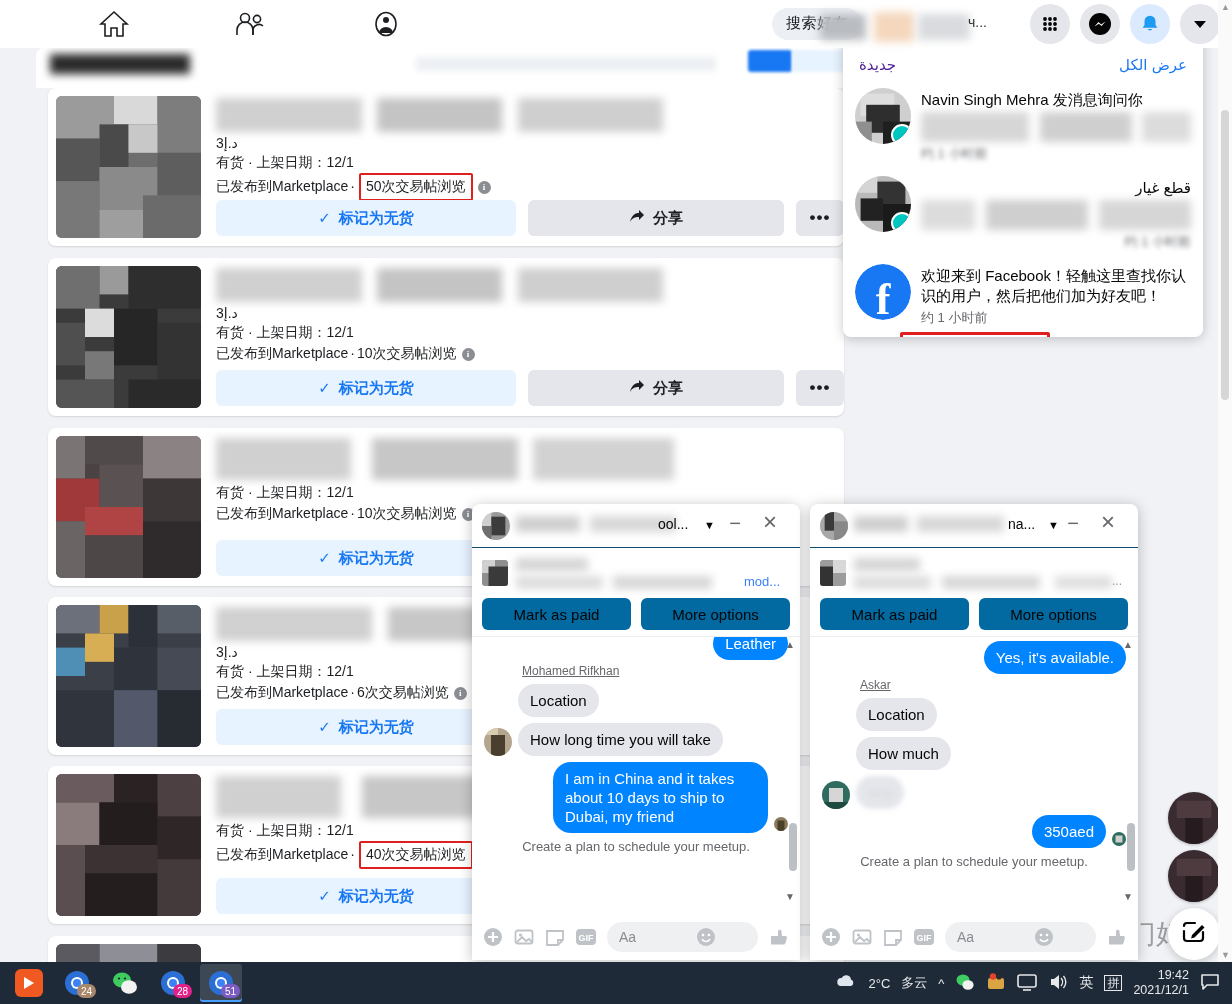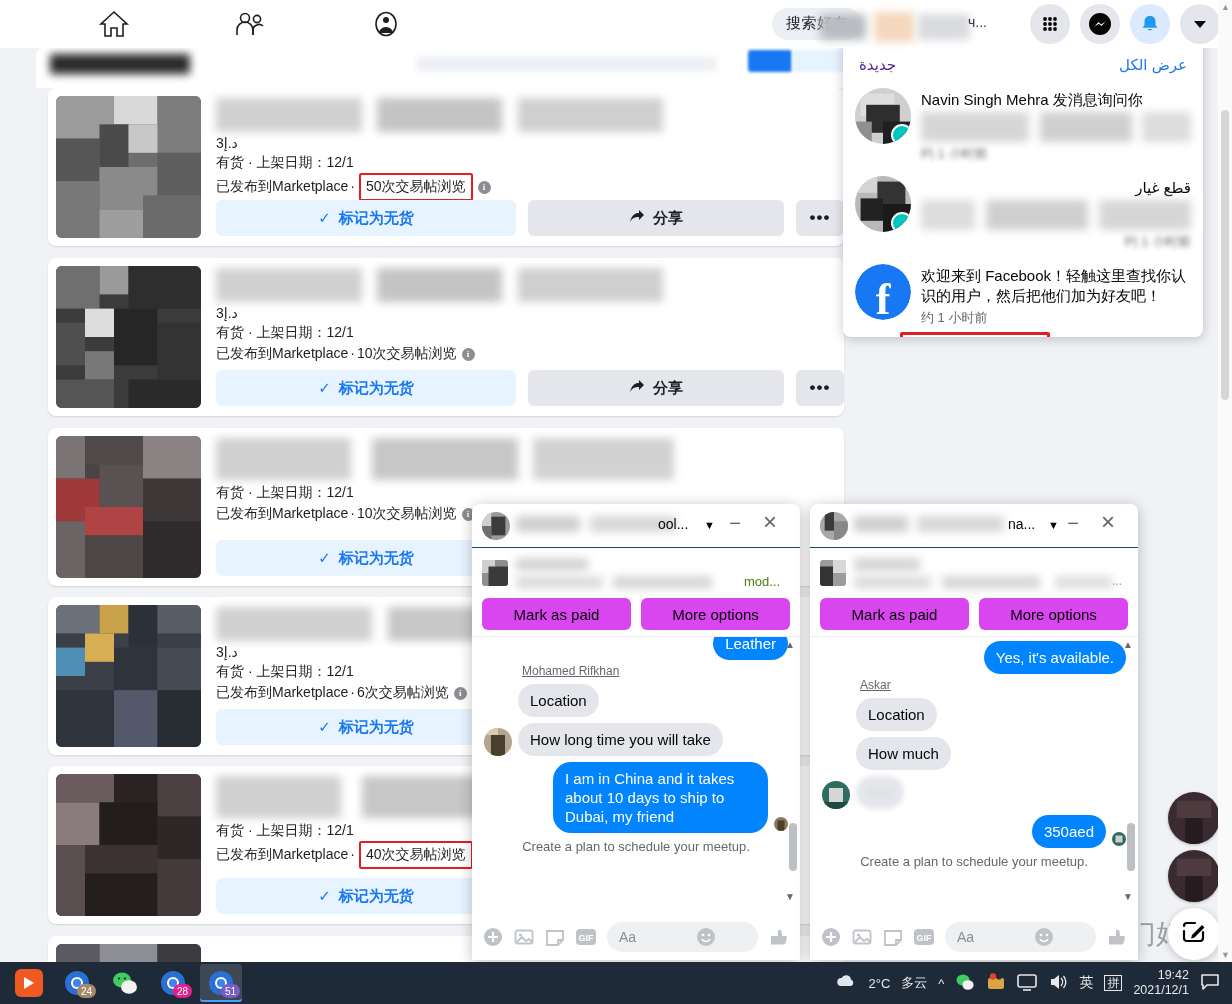--- a/index.html
+++ b/index.html
@@ -134,24 +134,24 @@
   .chat-header-name-blur { position: absolute; left: 44px; top: 12px; width: 160px; height: 16px; }
   .chat-header-suffix { position: absolute; left: 186px; top: 12px; font-size: 14px; color: #050505; }
   .chev { position:absolute; top: 15px; font-size: 11px; color: #050505; }
   .chat-min { position: absolute; right: 54px; top: 10px; width: 22px; height: 22px; cursor:pointer; color:#65676b; font-size:20px; line-height:18px; text-align:center;}
   .chat-close { position: absolute; right: 18px; top: 7px; width: 24px; height: 24px; cursor:pointer; color:#65676b; font-size:24px; line-height:22px; text-align:center; font-weight: 300;}
 
   .chat-offer { position: relative; height: 88px; }
   .offer-thumb { position: absolute; left: 10px; top: 12px; width: 26px; height: 26px; border-radius: 3px; overflow: hidden; }
   .offer-line1 { position: absolute; left: 44px; top: 10px; width: 120px; height: 13px; }
   .offer-line2 { position: absolute; left: 44px; top: 28px; width: 230px; height: 13px; }
-  .offer-suffix { position: absolute; top: 26px; font-size: 13px; color: #4d7c0f; }
+  .offer-suffix { position: absolute; top: 26px; font-size: 13px; color: #3b82f6; }
   .offer-btns { position: absolute; left: 10px; top: 50px; right: 10px; display: flex; gap: 10px; }
   .offer-btn {
-    flex: 1; height: 32px; background: #d946ef; color: #050505; border-radius: 6px;
+    flex: 1; height: 32px; background: #0369a1; color: #050505; border-radius: 6px;
     display: flex; align-items: center; justify-content: center; font-size: 15px; cursor: pointer;
   }
 
   .chat-thread { position: relative; height: 270px; overflow: hidden; border-top: 1px solid #eceff1; }
   .msg-row { display: flex; align-items: flex-end; gap: 6px; padding: 0 12px; margin-top: 6px; }
   .msg-row.out { justify-content: flex-end; }
   .bubble-in {
     background: #e4e6eb; color: #050505; border-radius: 18px;
     padding: 7px 12px; font-size: 15px; line-height: 19px; max-width: 210px;
   }

